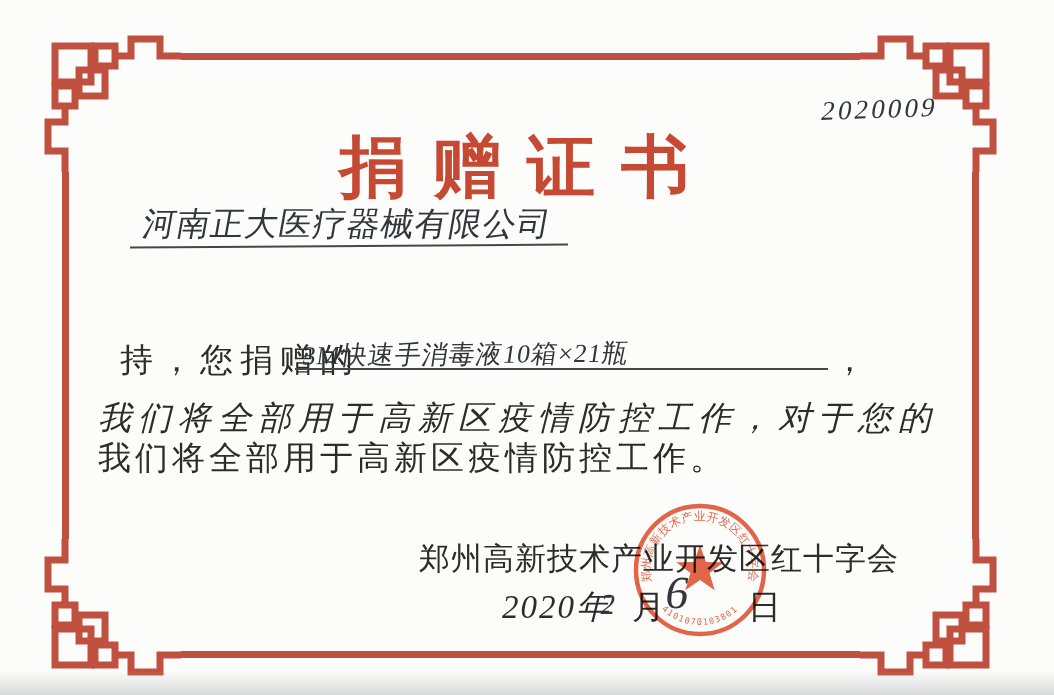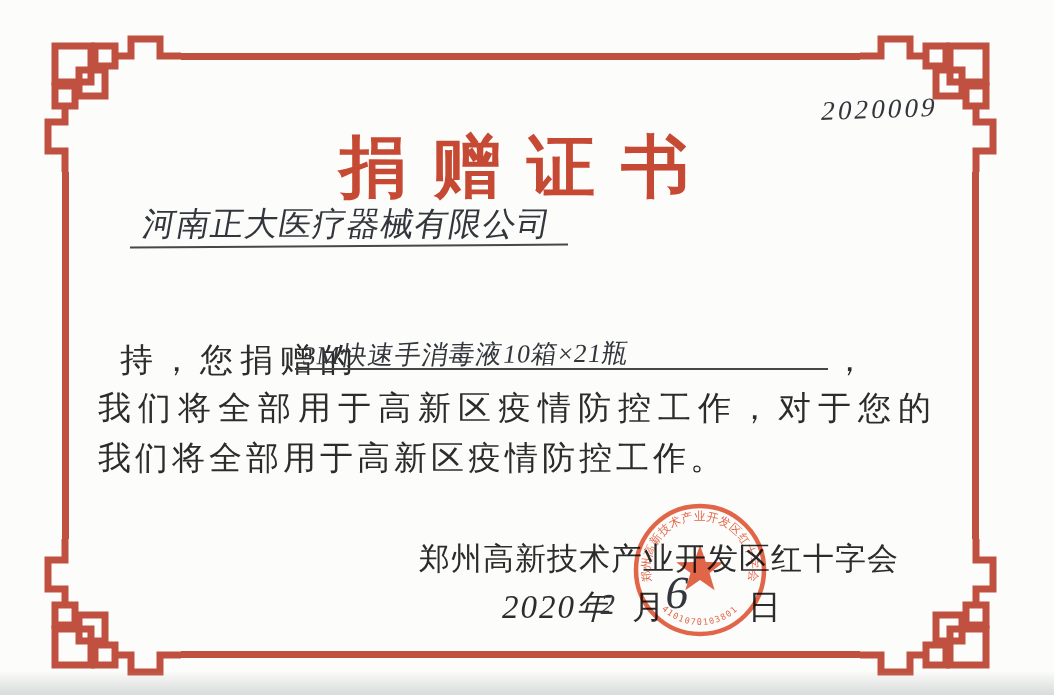--- a/index.html
+++ b/index.html
@@ -27,21 +27,21 @@
 
   
   .title{
     position:absolute; left:0; top:98px; width:1054px; text-align:center;
     font-size:68px; font-weight:bold; color:#c64a33; letter-spacing:26px;margin-top:24px;
   }
   .bodyline{ position:absolute; font-size:33px; color:#2c2c2c; letter-spacing:7px; white-space:nowrap; }
   .l1{ left:213px; top:283px; }
   .l2{ left:120px; top:338px; }
   .l2-comma{ left:833px; top:338px; }
-  .l3{ left:98px;  top:386px; }
+  .l3{ left:98px;  top:396px;font-style:italic; }
   .l4{ left:98px;  top:436px; letter-spacing:4px; }
   .issuer{ position:absolute; left:419px; top:538px; font-size:31px; color:#2c2c2c; letter-spacing:1px; white-space:nowrap; }
   .date-part{ position:absolute; font-size:33px; color:#2c2c2c; }
   .d-year { left:502px; top:585px; letter-spacing:2px;font-style:italic; }
   .d-monthlabel{ left:632px; top:585px; }
   .d-daylabel  { left:748px; top:585px; }
 
   
   .hand{
     position:absolute; font-family:cursive; color:#33363c; white-space:nowrap;

